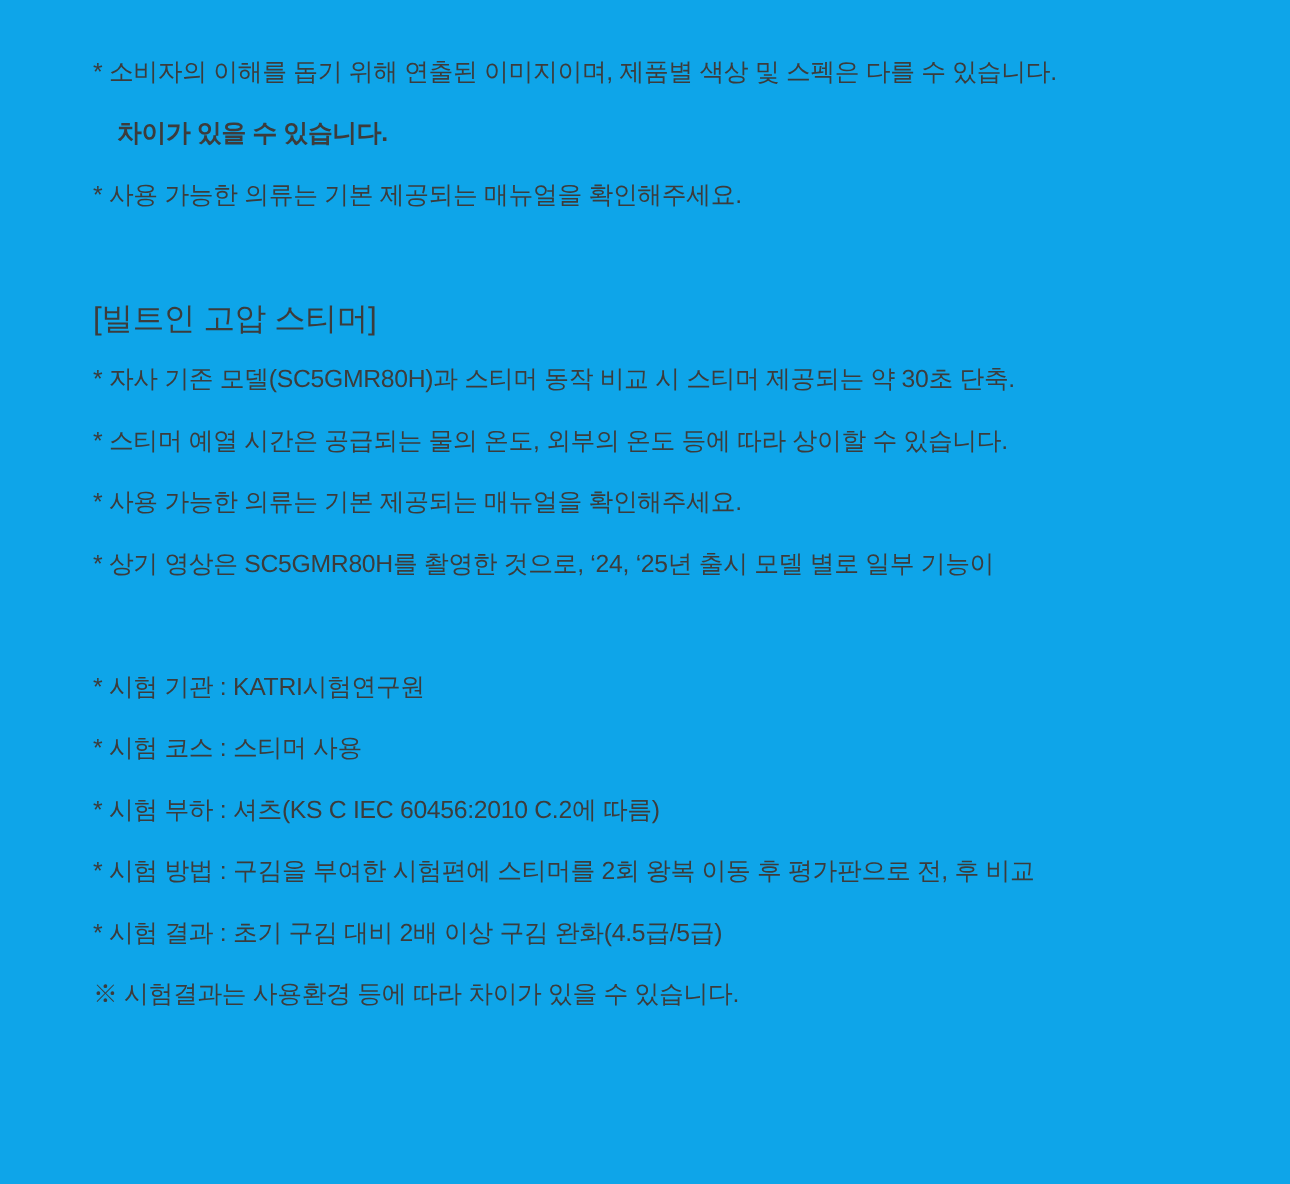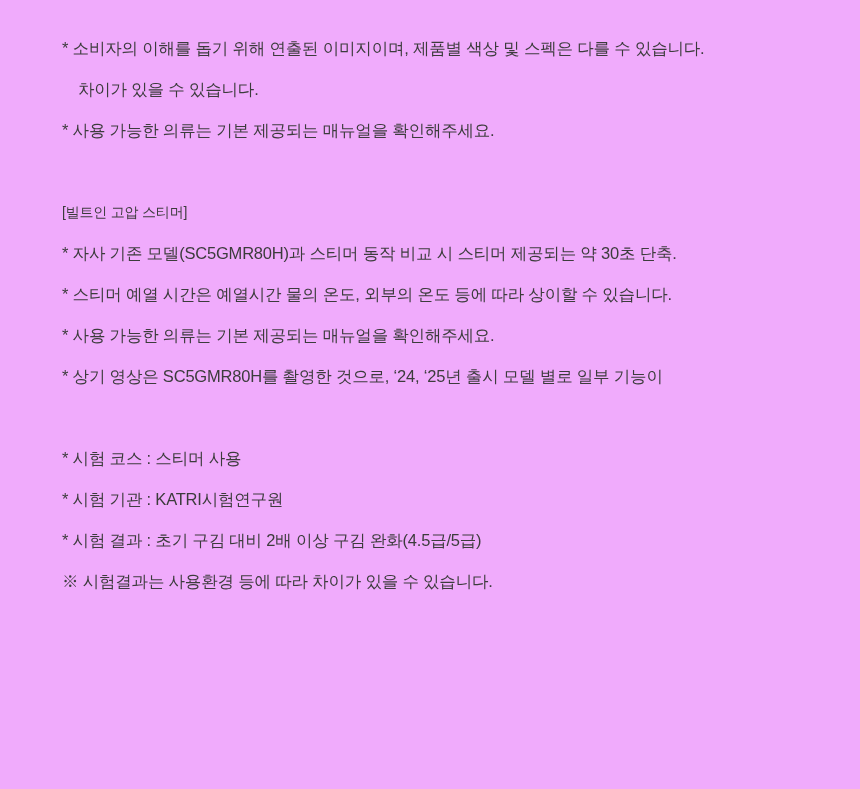--- a/index.html
+++ b/index.html
@@ -12,59 +12,62 @@
     height: 789px;
     font-family: "Liberation Sans", sans-serif;
     color: #3b3b3b;
     overflow: hidden;
   }
   .page {
     box-sizing: border-box;
     width: 860px;
     height: 789px;
     padding: 28px 40px 10px 62px;
-    background: #f0abfc;
+    background: #0ea5e9;
   }
   .line {
     font-size: 16.5px;
     line-height: 41px;
     color: #3c3c3c;
     white-space: pre;
     letter-spacing: -0.2px;
   }
   .line.indent {
     padding-left: 16px;
+    font-weight: bold;
   }
   .line.blank {
     line-height: 41px;
     height: 41px;
   }
   .section-head {
-    font-size: 14px;
+    font-size: 21px;
     line-height: 41px;
     color: #3c3c3c;
     white-space: pre;
     letter-spacing: -0.2px;
   }
 </style>
 </head>
 <body>
 
 <div class="page">
 
   <div class="line">* 소비자의 이해를 돕기 위해 연출된 이미지이며, 제품별 색상 및 스펙은 다를 수 있습니다.</div>
   <div class="line indent">차이가 있을 수 있습니다.</div>
   <div class="line">* 사용 가능한 의류는 기본 제공되는 매뉴얼을 확인해주세요.</div>
   <div class="line blank"> </div>
 
   <div class="section-head">[빌트인 고압 스티머]</div>
   <div class="line">* 자사 기존 모델(SC5GMR80H)과 스티머 동작 비교 시 스티머 제공되는 약 30초 단축.</div>
-  <div class="line">* 스티머 예열 시간은 예열시간 물의 온도, 외부의 온도 등에 따라 상이할 수 있습니다.</div>
+  <div class="line">* 스티머 예열 시간은 공급되는 물의 온도, 외부의 온도 등에 따라 상이할 수 있습니다.</div>
   <div class="line">* 사용 가능한 의류는 기본 제공되는 매뉴얼을 확인해주세요.</div>
   <div class="line">* 상기 영상은 SC5GMR80H를 촬영한 것으로, ‘24, ‘25년 출시 모델 별로 일부 기능이</div>
   <div class="line blank"> </div>
 
+  <div class="line">* 시험 기관 : KATRI시험연구원</div>
   <div class="line">* 시험 코스 : 스티머 사용</div>
-  <div class="line">* 시험 기관 : KATRI시험연구원</div>
+  <div class="line">* 시험 부하 : 셔츠(KS C IEC 60456:2010 C.2에 따름)</div>
+  <div class="line">* 시험 방법 : 구김을 부여한 시험편에 스티머를 2회 왕복 이동 후 평가판으로 전, 후 비교</div>
   <div class="line">* 시험 결과 : 초기 구김 대비 2배 이상 구김 완화(4.5급/5급)</div>
   <div class="line">※ 시험결과는 사용환경 등에 따라 차이가 있을 수 있습니다.</div>
 
 </div>
 
 </body></html>

